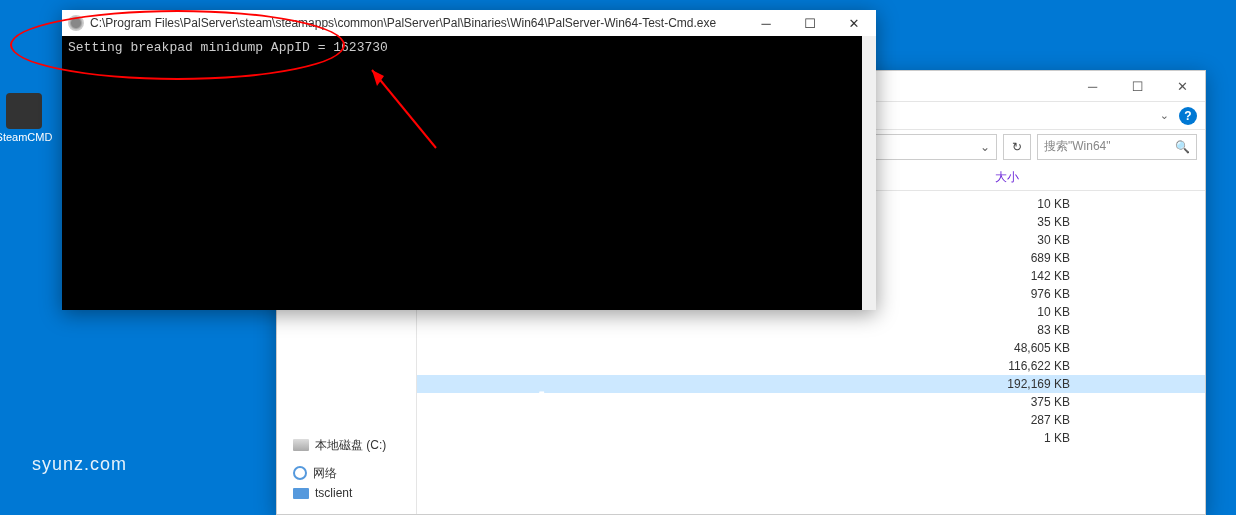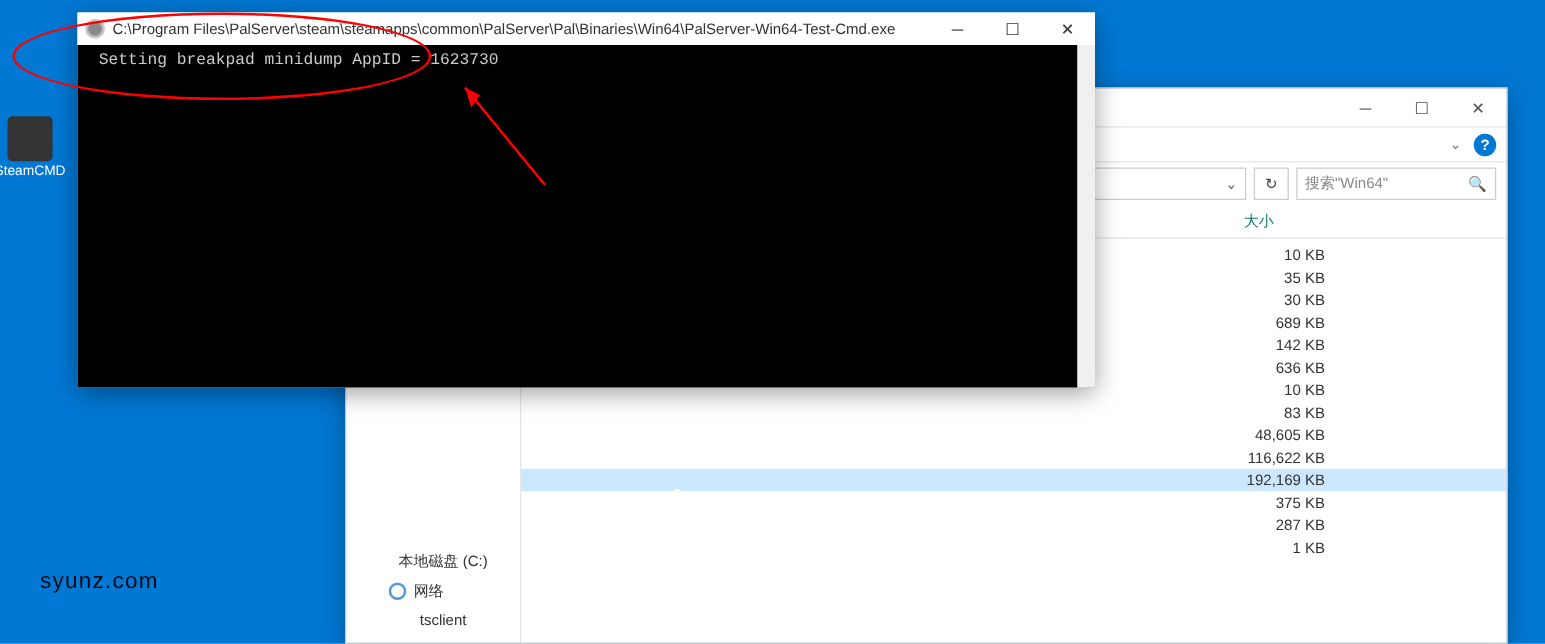--- a/index.html
+++ b/index.html
@@ -135,26 +135,26 @@
     }
     .sidebar {
       width: 140px;
       border-right: 1px solid #e5e5e5;
       padding: 4px 0;
     }
     .sidebar-item {
       height: 20px;
       display: flex;
       align-items: center;
-      padding-left: 34px;
+      padding-left: 16px;
       font-size: 12px;
       color: #333;
       gap: 6px;
     }
-    .sidebar-item.indent { padding-left: 16px; flex-direction: column; }
+    .sidebar-item.indent { padding-left: 16px; }
     .drive-icon {
       width: 16px; height: 12px;
       background: linear-gradient(#ddd, #aaa);
       border-radius: 1px;
       position: relative;
     }
     .net-icon {
       width: 14px; height: 14px;
       border: 2px solid #5599dd;
       border-radius: 50%;
@@ -176,37 +176,37 @@
       align-items: center;
     }
     .col-size-header {
       position: absolute;
       left: 560px;
       top: 0;
       height: 28px;
       display: flex;
       align-items: center;
       font-size: 12px;
-      color: #0f766e;
+      color: #6d28d9;
       padding-left: 18px;
     }
     .file-list {
       padding-top: 4px;
     }
     .file-row {
       height: 18px;
       display: flex;
       align-items: center;
       font-size: 12px;
       color: #333;
     }
     .file-row.selected { background: #cce8ff; }
     .file-row .size-cell {
       position: absolute;
-      right: 145px;
+      right: 135px;
       text-align: right;
       width: 100px;
     }
     
     
     .console-window {
       position: absolute;
       left: 18px;
       top: 10px;
       width: 814px;
@@ -246,21 +246,21 @@
       justify-content: center;
       color: #333;
       font-size: 13px;
     }
     .console-body {
       flex: 1;
       background: #000;
       color: #ccc;
       font-family: Consolas, "Courier New", monospace;
       font-size: 13px;
-      padding: 4px 17px;
+      padding: 4px 6px;
       position: relative;
       border-right: 14px solid #f0f0f0;
     }
     .console-scrollbar-track {
       position: absolute;
       right: -14px;
       top: 0;
       bottom: 0;
       width: 14px;
       background: #f0f0f0;
@@ -292,21 +292,21 @@
       color: white;
       font-size: 16px;
       pointer-events: none;
     }
     
     .watermark {
       position: absolute;
       left: 32px;
       bottom: 40px;
       font-size: 18px;
-      color: #000000;
+      color: #ffffff;
       letter-spacing: 1px;
       font-weight: 500;
       opacity: 0.9;
     }
   </style>
 </head>
 <body>
 
 <div class="desktop-icon" style="left:-6px; top:93px;">
   <div class="icon-box"></div>
@@ -364,21 +364,21 @@
           <div class="file-row">
             <div class="size-cell">30 KB</div>
           </div>
           <div class="file-row">
             <div class="size-cell">689 KB</div>
           </div>
           <div class="file-row">
             <div class="size-cell">142 KB</div>
           </div>
           <div class="file-row">
-            <div class="size-cell">636 KB</div>
+            <div class="size-cell">976 KB</div>
           </div>
           <div class="file-row">
             <div class="size-cell">10 KB</div>
           </div>
           <div class="file-row">
             <div class="size-cell">83 KB</div>
           </div>
           <div class="file-row">
             <div class="size-cell">48,605 KB</div>
           </div>

